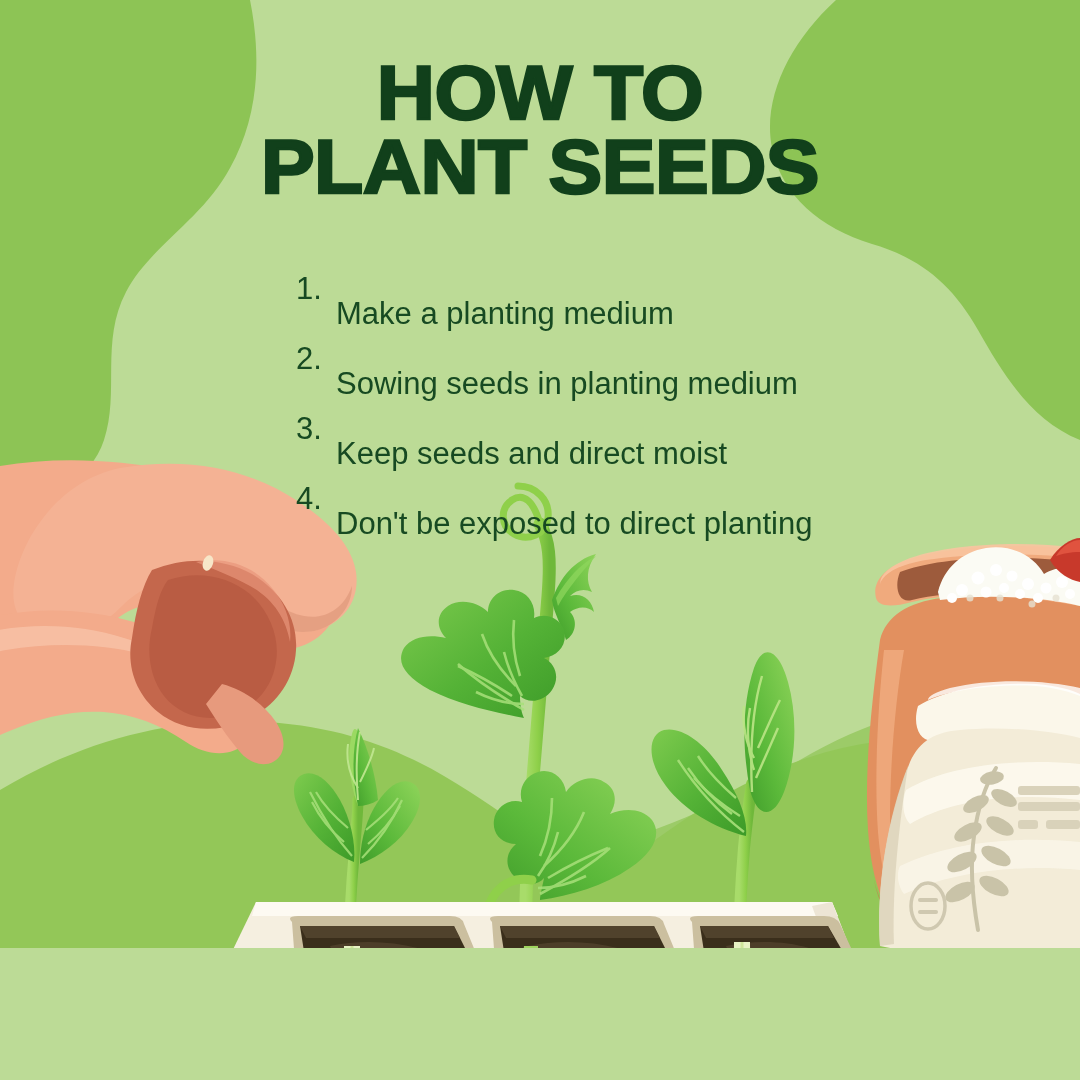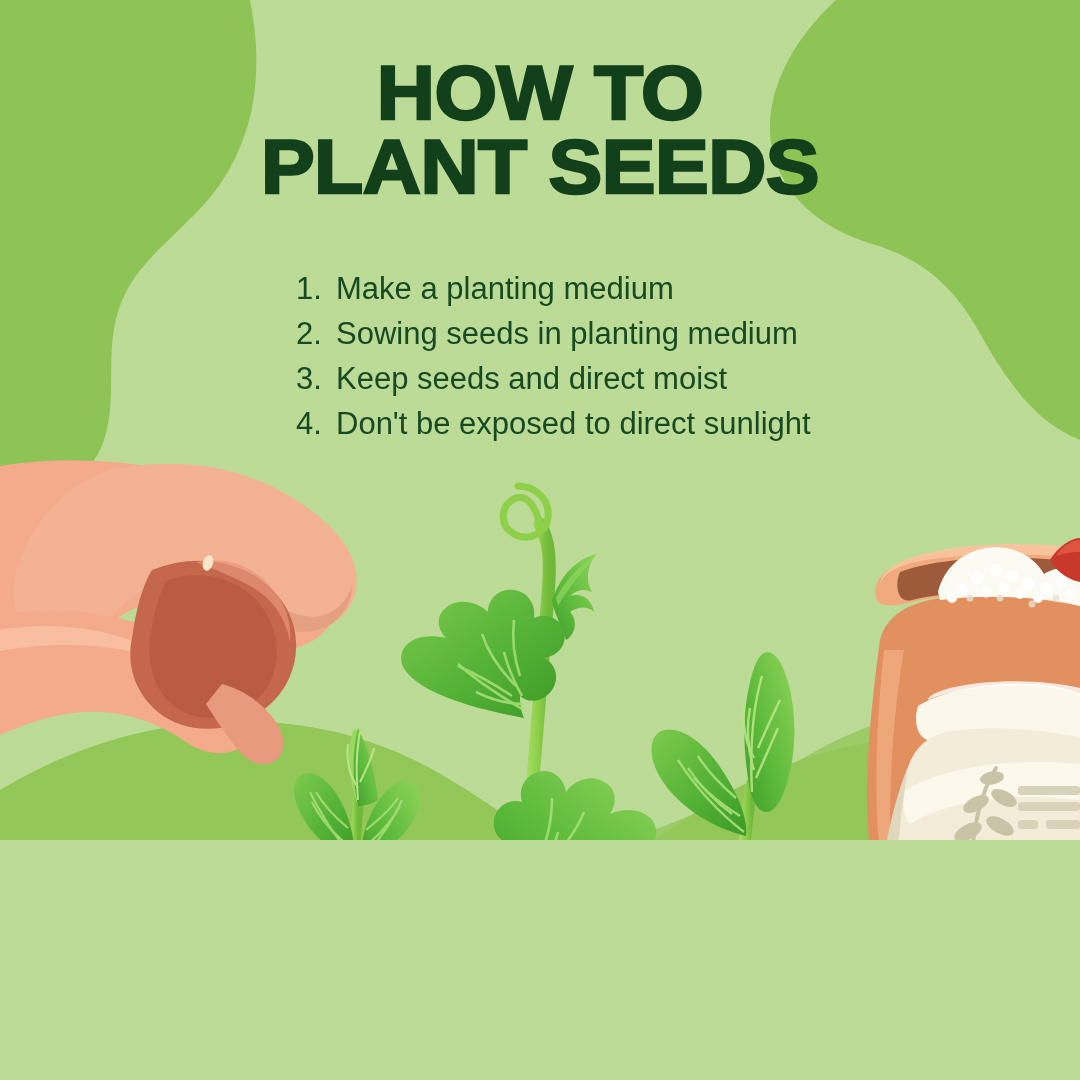--- a/index.html
+++ b/index.html
@@ -1,21 +1,21 @@
 <!DOCTYPE html>
 <html><head>
 <meta charset="utf-8">
 <style>
   html,body{margin:0;padding:0;}
   body{
     width:1080px;height:1080px;overflow:hidden;
     font-family:"Liberation Sans","DejaVu Sans",sans-serif;
     background:#bcdb96;
   }
-  .stage{position:relative;width:1080px;height:840px;overflow:hidden;background:#bcdb96;}
+  .stage{position:relative;width:1080px;height:948px;overflow:hidden;background:#bcdb96;}
   .layer{position:absolute;top:0;left:0;width:1080px;height:1080px;}
   .layer svg{display:block;width:1080px;height:1080px;}
 
   
   .title{
     position:absolute;left:0;top:56px;width:1080px;
     text-align:center;
     color:#11401b;
     font-family:"Liberation Sans","DejaVu Sans",sans-serif;
     font-weight:900;
@@ -32,21 +32,21 @@
   .steps{
     position:absolute;left:296px;top:266px;width:640px;
     z-index:40;
     color:#174a22;
     font-size:31px;
     line-height:45px;
     font-weight:400;
   }
   .step{display:flex;align-items:flex-start;}
   .step-num{width:40px;flex:0 0 40px;}
-  .step-txt{flex:1 1 auto;}
+  .step-txt{flex:1 1 auto;margin-top:25px;}
 
   
   .z-bg{z-index:1;}
   .z-hill{z-index:2;}
   .z-hand{z-index:5;}
   .z-sack{z-index:6;}
   .z-plants{z-index:10;}
   .z-tray{z-index:20;}
   .z-plantfront{z-index:25;}
 </style>
@@ -422,17 +422,17 @@
     <div class="step">
       <span class="step-num">2.</span>
       <span class="step-txt">Sowing seeds in planting medium</span>
     </div>
     <div class="step">
       <span class="step-num">3.</span>
       <span class="step-txt">Keep seeds and direct moist</span>
     </div>
     <div class="step">
       <span class="step-num">4.</span>
-      <span class="step-txt">Don't be exposed to direct sunlight</span>
+      <span class="step-txt">Don't be exposed to direct planting</span>
     </div>
   </div>
 
 </div>
 
 </body></html>

